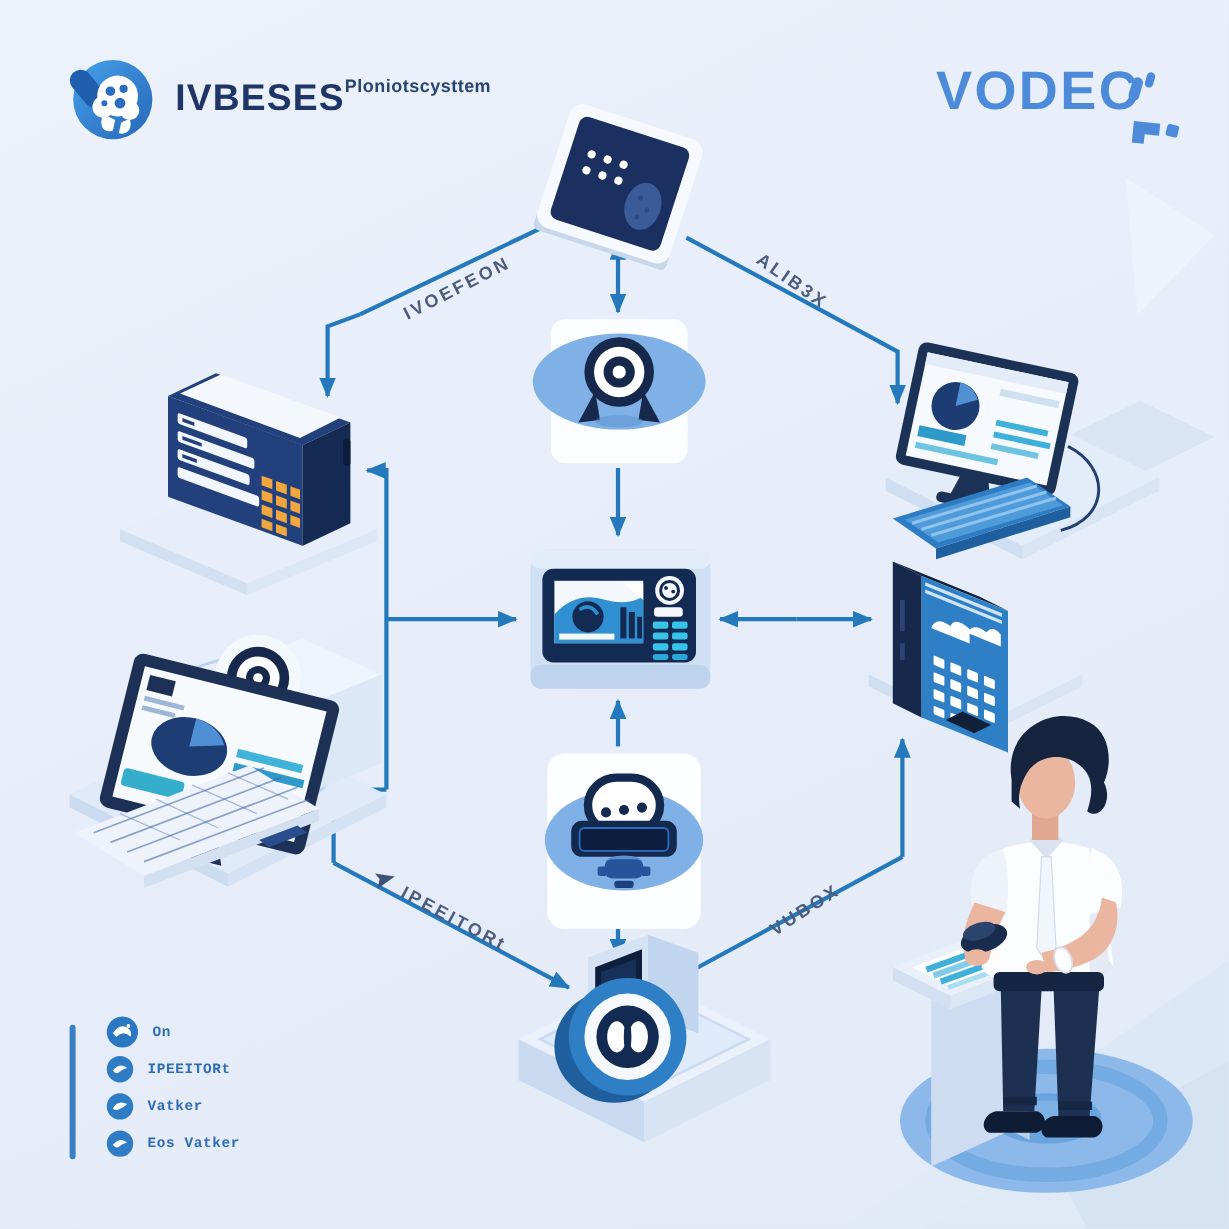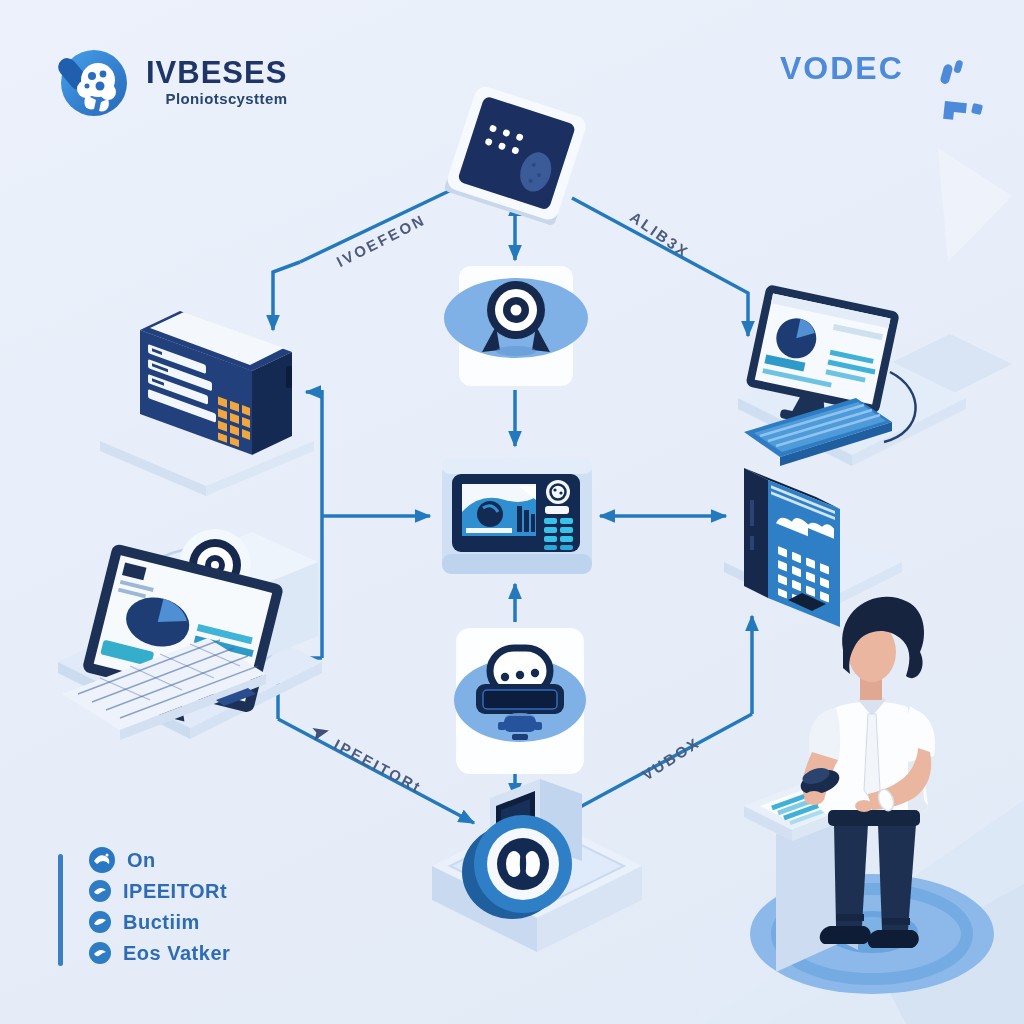--- a/index.html
+++ b/index.html
@@ -1,38 +1,38 @@
 <!DOCTYPE html>
 <html><head>
 <meta charset="utf-8">
 <style>
   html,body{margin:0;padding:0;background:#dfe7f4;}
   .stage{position:relative;width:1024px;height:1024px;overflow:hidden;
          background:linear-gradient(155deg,#ecf1fb 0%,#e7eef9 45%,#e2eaf7 100%);
          font-family:"Liberation Sans","DejaVu Sans",sans-serif;}
   .stage svg.layer{position:absolute;left:0;top:0;}
   .brand{position:absolute;left:56px;top:42px;display:flex;align-items:center;gap:14px;}
-  .brand-text{display:flex;flex-direction:column;line-height:1.12;align-items:flex-end;}
+  .brand-text{display:flex;flex-direction:row;line-height:1.12;}
   .brand-title{font-size:31px;font-weight:800;color:#1e3566;letter-spacing:1px;}
   .brand-sub{font-size:15px;font-weight:600;color:#27456f;letter-spacing:.4px;}
   .vodec{position:absolute;left:780px;top:50px;width:210px;height:90px;}
-  .vodec-text{font-size:32px;font-weight:800;color:#4e8ada;letter-spacing:2px;}
+  .vodec-text{font-size:45px;font-weight:800;color:#4e8ada;letter-spacing:2px;}
   .vodec-marks{position:absolute;left:158px;top:6px;}
   .flow-label{position:absolute;font-size:15px;font-weight:600;color:#4d5b7c;
               letter-spacing:2.5px;text-align:center;white-space:nowrap;}
   .flow-label.tl{left:306px;top:232px;width:150px;transform:rotate(-27deg);}
   .flow-label.tr{left:600px;top:226px;width:120px;transform:rotate(35deg);}
   .flow-label.bl{left:276px;top:750px;width:180px;transform:rotate(28deg);
                  display:flex;align-items:center;gap:10px;justify-content:center;}
   .flow-label.br{left:616px;top:750px;width:110px;transform:rotate(-33deg);}
   .legend{position:absolute;left:58px;top:848px;}
   .legend-bar{position:absolute;left:0;top:6px;width:5px;height:112px;background:#3a7fc1;border-radius:3px;}
   .legend-items{margin-left:30px;display:flex;flex-direction:column;gap:7px;}
   .legend-row{display:flex;align-items:center;gap:11px;height:24px;}
-  .legend-label{font-size:20px;font-weight:600;color:#2d6cb5;letter-spacing:.5px;}
+  .legend-label{font-size:12px;font-weight:600;color:#2d6cb5;letter-spacing:.5px;font-family:Liberation Mono, monospace;}
 </style>
 </head>
 <body>
 
 <div class="stage">
 
 <svg class="layer" width="1024" height="1024" viewBox="0 0 1024 1024">
   <defs>
     <marker id="ah" markerWidth="5" markerHeight="4" refX="4.4" refY="2" orient="auto">
       <path d="M0,0 L4.8,2 L0,4 Z" fill="#2479bd"></path>
@@ -399,21 +399,21 @@
         <circle cx="0" cy="0" r="11" fill="#2e7cc4"></circle>
         <path d="M-6,1 Q0,-6 6,-1 Q2,0 0,2 Q-3,5 -6,1 Z" fill="#ffffff"></path>
       </svg>
       <span class="legend-label">IPEEITORt</span>
     </div>
     <div class="legend-row">
       <svg width="24" height="24" viewBox="-12 -12 24 24">
         <circle cx="0" cy="0" r="11" fill="#2e7cc4"></circle>
         <path d="M-6,2 Q-2,-6 6,-2 Q3,1 0,2 Q-3,4 -6,2 Z" fill="#ffffff"></path>
       </svg>
-      <span class="legend-label">Buctiim</span>
+      <span class="legend-label">Vatker</span>
     </div>
     <div class="legend-row">
       <svg width="24" height="24" viewBox="-12 -12 24 24">
         <circle cx="0" cy="0" r="11" fill="#2e7cc4"></circle>
         <path d="M-6,1 Q0,-6 6,-1 Q2,0 0,2 Q-3,5 -6,1 Z" fill="#ffffff"></path>
       </svg>
       <span class="legend-label">Eos Vatker</span>
     </div>
   </div>
 </div>

